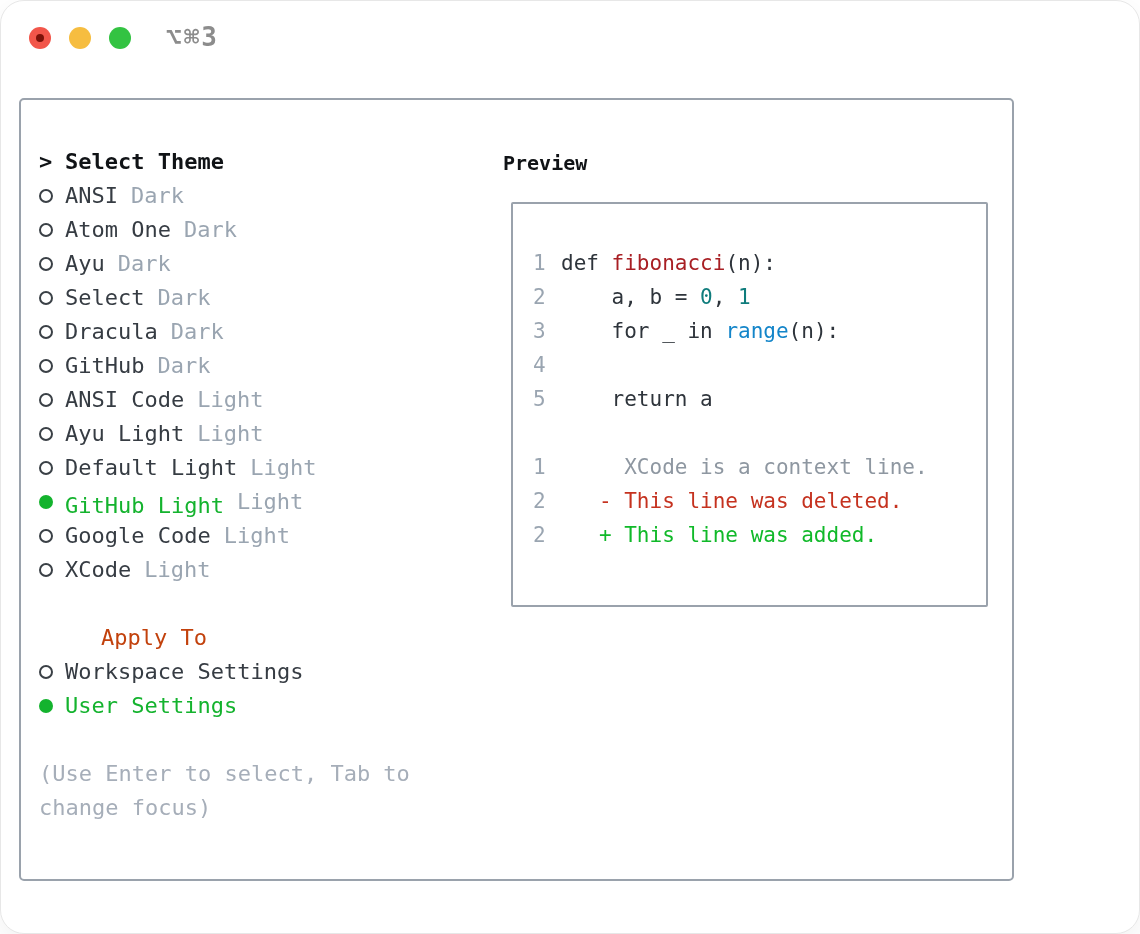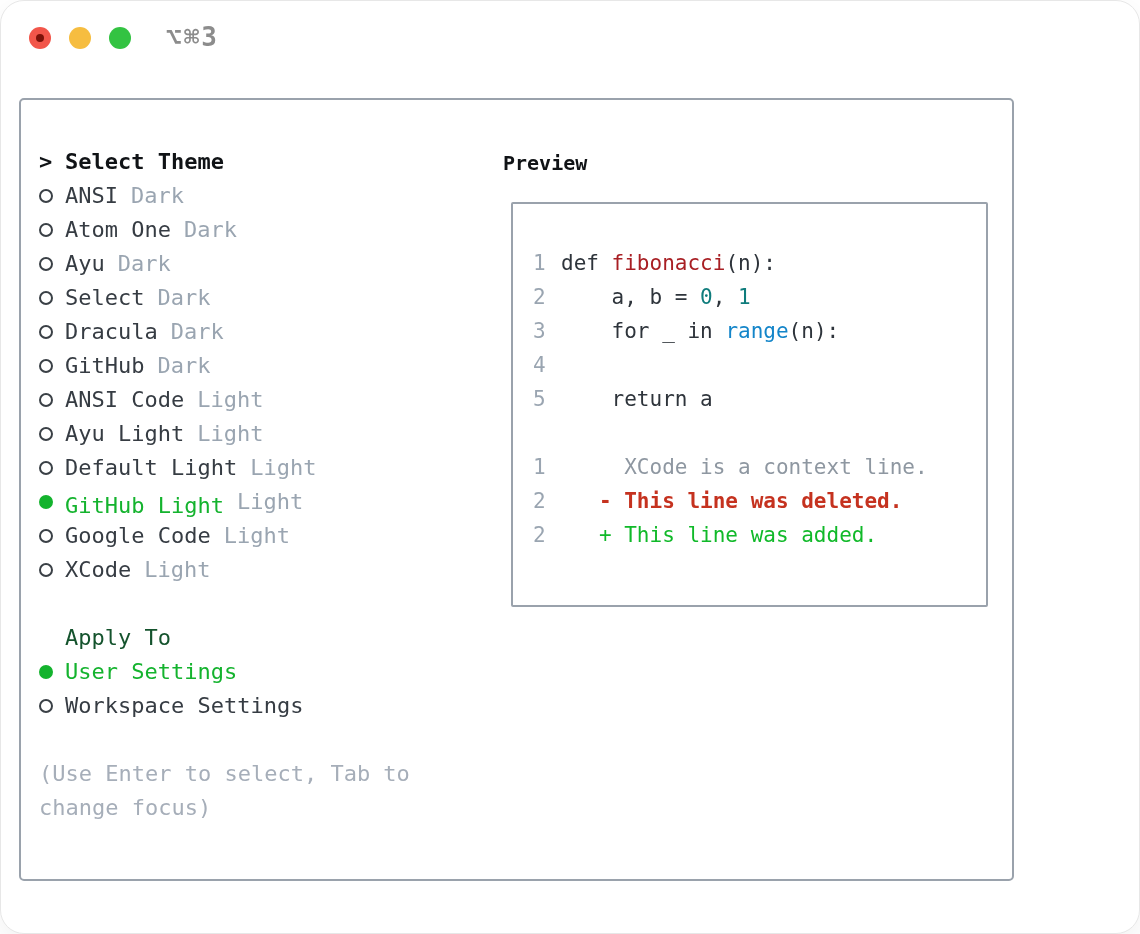--- a/index.html
+++ b/index.html
@@ -29,41 +29,41 @@
   .row{display:flex;align-items:center;height:34px;white-space:pre;}
   .marker{flex:0 0 26px;width:26px;display:flex;align-items:center;}
   .circle{width:14px;height:14px;border-radius:50%;border:2px solid #3a4046;}
   .circle.filled{background:var(--green);border-color:var(--green);}
   .prompt-char{font-weight:bold;color:var(--head);}
   .heading{font-weight:bold;color:var(--head);}
   .theme-name{color:var(--text);}
   .selected .theme-name{color:var(--green);margin-top:7px;}
   .variant{color:var(--muted);margin-left:13px;}
   .apply-section{margin-top:34px;}
-  .apply-title{color:#14532d;}
+  .apply-title{color:#c2410c;margin-left:36px;}
   .selected .opt-label{color:var(--green);}
   .opt-label{color:var(--text);}
   .hint{margin-top:34px;color:var(--hint);}
   
   .preview-title{position:absolute;left:482px;top:46px;font-size:20px;line-height:34px;font-weight:bold;color:var(--head);}
   .preview-box{
     position:absolute;left:490px;top:102px;width:477px;height:405px;
     border:2px solid var(--border);border-radius:2px;background:#fff;
     padding:42px 0 0 20px;font-size:21px;line-height:34px;
   }
   .code-line{display:flex;white-space:pre;height:34px;}
   .ln{flex:0 0 28px;width:28px;color:var(--muted);}
   .code{color:#2e343b;}
   .seg-plain{color:#2e343b;}
   .seg-func{color:var(--func);}
   .seg-num{color:var(--numc);}
   .seg-builtin{color:var(--builtin);}
   .blank-line{height:34px;}
   .diff-context{color:#8e97a1;}
-  .diff-deleted{color:var(--del);font-weight:bold;}
+  .diff-deleted{color:var(--del);}
   .diff-added{color:var(--add);}
 </style>
 </head>
 <body>
 
 <div class="window">
 
   <div>
     <div class="dot dot-close"></div>
     <div class="dot dot-min"></div>
@@ -93,22 +93,22 @@
           <div class="row"><span class="marker"><span class="circle"></span></span><span class="theme-name">Google Code</span><span class="variant">Light</span></div>
           <div class="row"><span class="marker"><span class="circle"></span></span><span class="theme-name">XCode</span><span class="variant">Light</span></div>
         </div>
 
       <div class="apply-section">
         <div class="row">
           <span class="marker"></span>
           <span class="apply-title">Apply To</span>
         </div>
         <div>
+            <div class="row"><span class="marker"><span class="circle"></span></span><span class="opt-label">Workspace Settings</span></div>
             <div class="row selected"><span class="marker"><span class="circle filled"></span></span><span class="opt-label">User Settings</span></div>
-            <div class="row"><span class="marker"><span class="circle"></span></span><span class="opt-label">Workspace Settings</span></div>
           </div>
       </div>
 
       <div class="hint">(Use Enter to select, Tab to change focus)</div>
     </div>
 
     <div class="preview-title">Preview</div>
 
     <div class="preview-box">
       <div>

